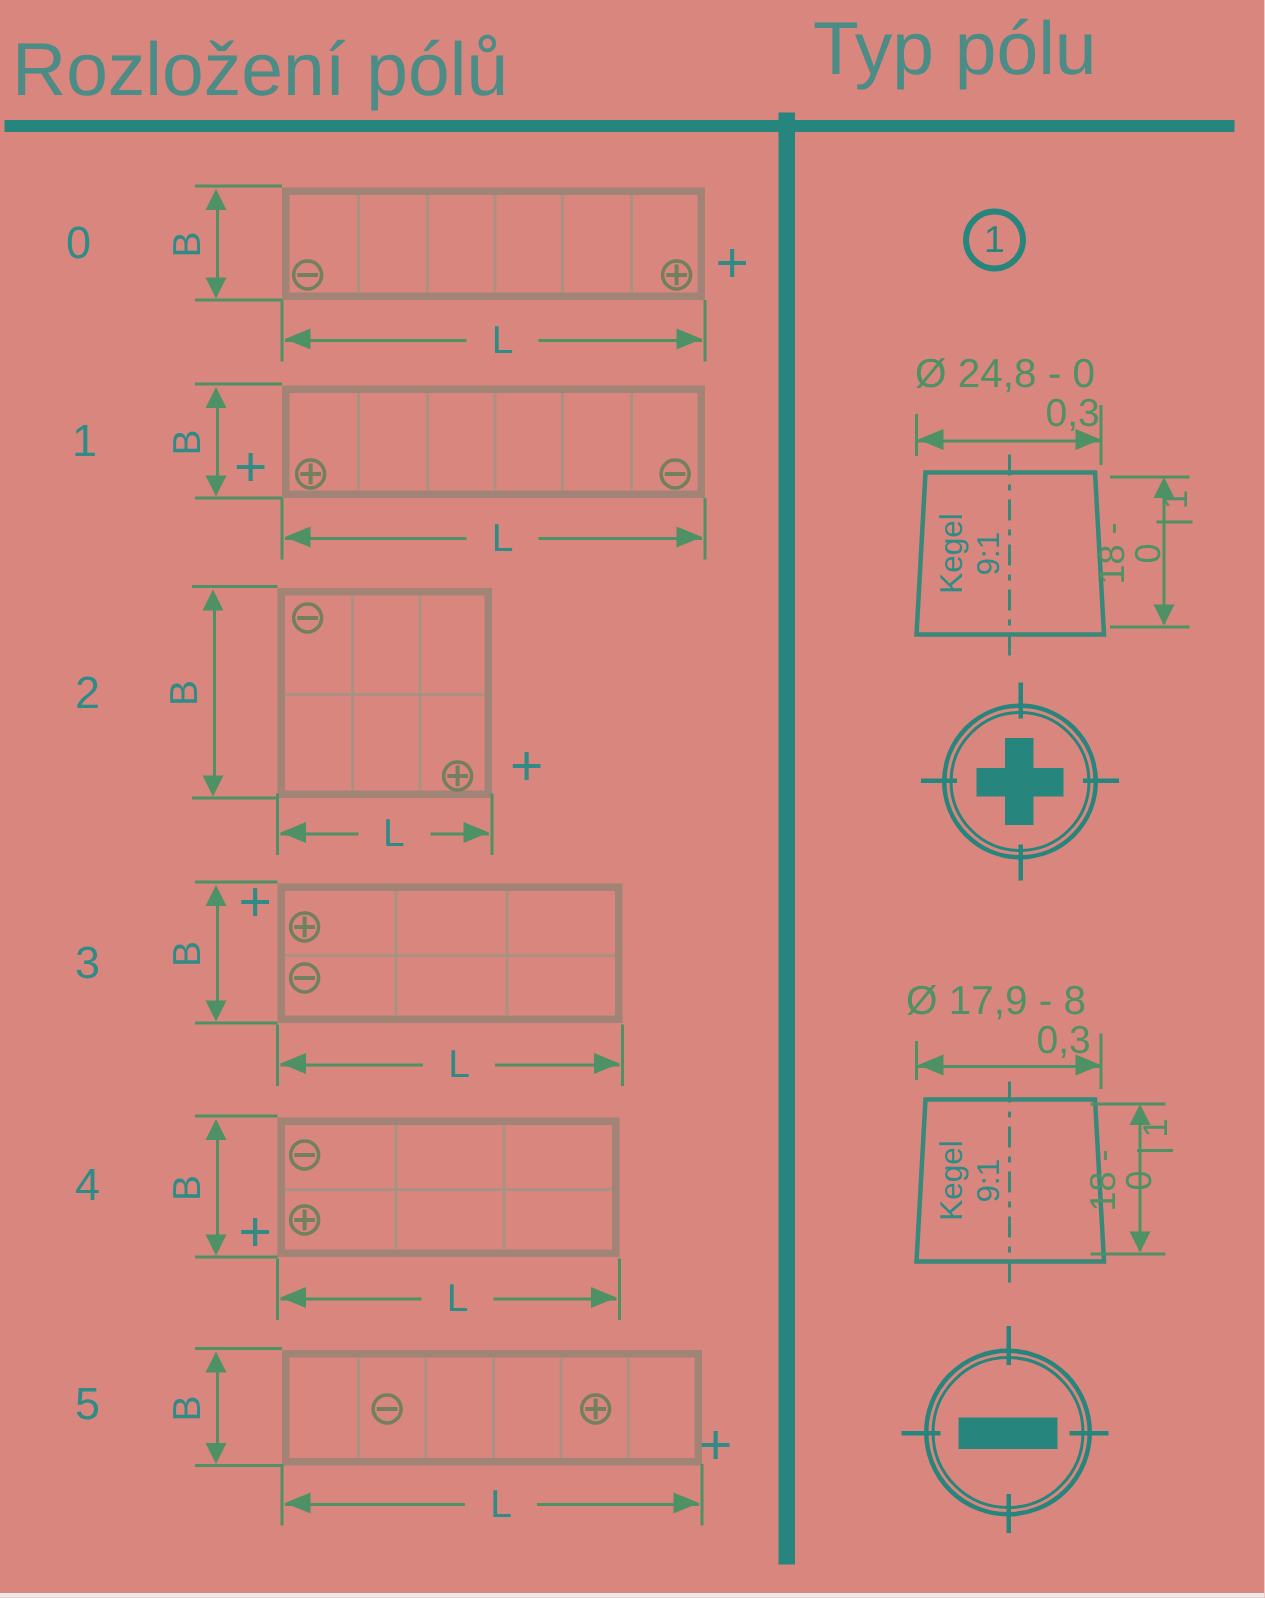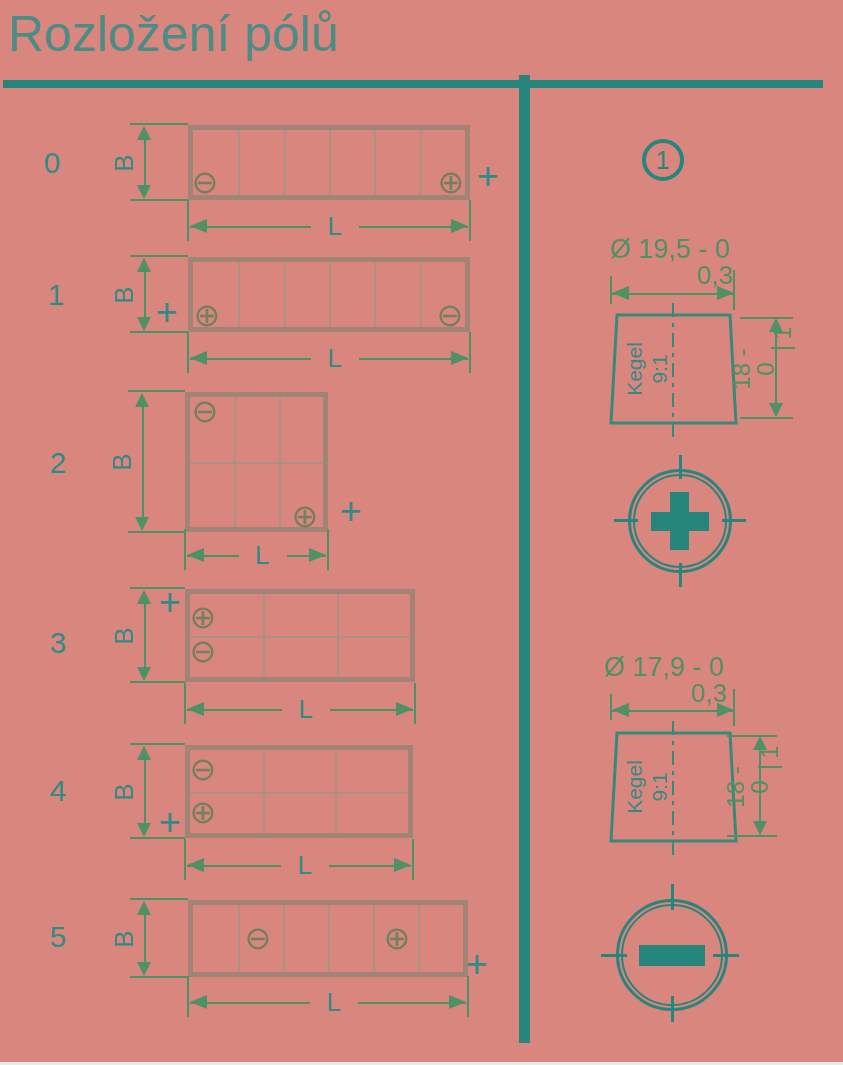--- a/index.html
+++ b/index.html
@@ -55,29 +55,30 @@
   .watermark{position:absolute;left:86px;top:530px;font-family:"DejaVu Sans",sans-serif;
              font-weight:bold;font-size:88px;line-height:1;letter-spacing:0;
              color:rgba(191,77,157,0.5);white-space:nowrap;pointer-events:none;z-index:50;}
   .btmstrip{position:absolute;left:0;bottom:0;width:843px;height:3px;background:#eceaea;}
 </style>
 </head>
 <body>
 
 <div id="screen">
 
-  <div class="title" style="left:8px;top:4px;text-align:right;">Rozložení pólů</div>
+  <div class="title" style="left:8px;top:16px;text-align:right;">Rozložení pólů</div>
+  <div class="title" style="left:542px;top:2px;">Typ pólu</div>
   <div class="hrule" style="left:3px;top:80px;width:820px;height:8px;"></div>
   <div class="vrule" style="left:519px;top:75px;width:11px;height:968px;"></div>
 
   <div class="circlenum">
     <span>1</span>
   </div>
 
-  <div class="poletext" style="left:610px;top:236px;">Ø 19,5 - 0</div>
+  <div class="poletext" style="left:610px;top:236px;">Ø 24,8 - 0</div>
   <div class="poletext" style="left:697px;top:262px;font-size:26px;">0,3</div>
   <div class="hline" style="left:612px;top:293px;width:122px;"></div>
   <div class="arr alf" style="left:612px;top:286px;"></div>
   <div class="arr art" style="left:717px;top:286px;"></div>
   <div class="vline" style="left:610px;top:276px;height:28px;background:var(--green);"></div>
   <div class="vline" style="left:733px;top:270px;height:40px;background:var(--green);"></div>
   <svg class="abs" style="left:600px;top:300px;" width="145" height="140">
     <polygon points="17,15 130,15 136,123 11,123" fill="none" stroke="#38897a" stroke-width="3"></polygon>
     <line x1="73" y1="3" x2="73" y2="137" stroke="#38897a" stroke-width="2" stroke-dasharray="14 6 4 6"></line>
   </svg>
@@ -98,21 +99,21 @@
 
   <div class="polecircle" style="left:628px;top:469px;width:104px;height:104px;"></div>
   <div class="polecircle inner" style="left:633px;top:474px;width:94px;height:94px;"></div>
   <div class="polebar" style="left:651px;top:512px;width:58px;height:19px;"></div>
   <div class="polebar" style="left:670px;top:492px;width:19px;height:58px;"></div>
   <div class="tick" style="left:679px;top:455px;width:3px;height:24px;"></div>
   <div class="tick" style="left:679px;top:563px;width:3px;height:24px;"></div>
   <div class="tick" style="left:614px;top:519px;width:24px;height:3px;"></div>
   <div class="tick" style="left:722px;top:519px;width:24px;height:3px;"></div>
 
-  <div class="poletext" style="left:604px;top:654px;">Ø 17,9 - 0</div>
+  <div class="poletext" style="left:604px;top:654px;">Ø 17,9 - 8</div>
   <div class="poletext" style="left:691px;top:680px;font-size:26px;">0,3</div>
   <div class="hline" style="left:612px;top:710px;width:122px;"></div>
   <div class="arr alf" style="left:612px;top:703px;"></div>
   <div class="arr art" style="left:717px;top:703px;"></div>
   <div class="vline" style="left:610px;top:694px;height:26px;"></div>
   <div class="vline" style="left:733px;top:689px;height:37px;"></div>
   <svg class="abs" style="left:600px;top:718px;" width="145" height="140">
     <polygon points="17,15 130,15 136,123 11,123" fill="none" stroke="#38897a" stroke-width="3"></polygon>
     <line x1="73" y1="3" x2="73" y2="137" stroke="#38897a" stroke-width="2" stroke-dasharray="14 6 4 6"></line>
   </svg>

